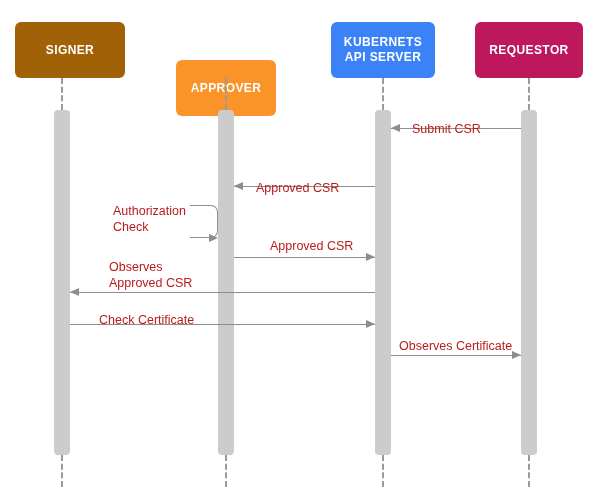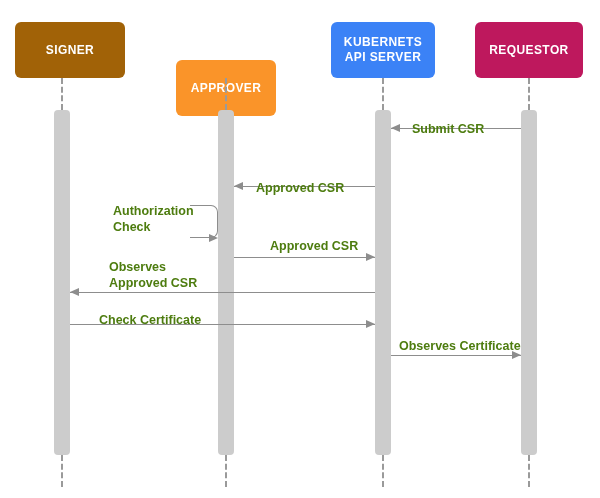--- a/index.html
+++ b/index.html
@@ -62,22 +62,22 @@
     height: 0;
     border-top: 4.5px solid transparent;
     border-bottom: 4.5px solid transparent;
   }
   .arrowhead.right { border-left: 9px solid #8d8d8d; }
   .arrowhead.left  { border-right: 9px solid #8d8d8d; }
 
   .msg-label {
     position: absolute;
     font-size: 12.5px;
-    font-weight: bold;
-    color: #4d7c0f;
+    font-weight: normal;
+    color: #b91c1c;
     line-height: 16px;
     white-space: pre-line;
     user-select: none;
   }
   .msg-label.left-align  { text-align: left; }
 
   
   .self-loop {
     position: absolute;
     box-sizing: border-box;

